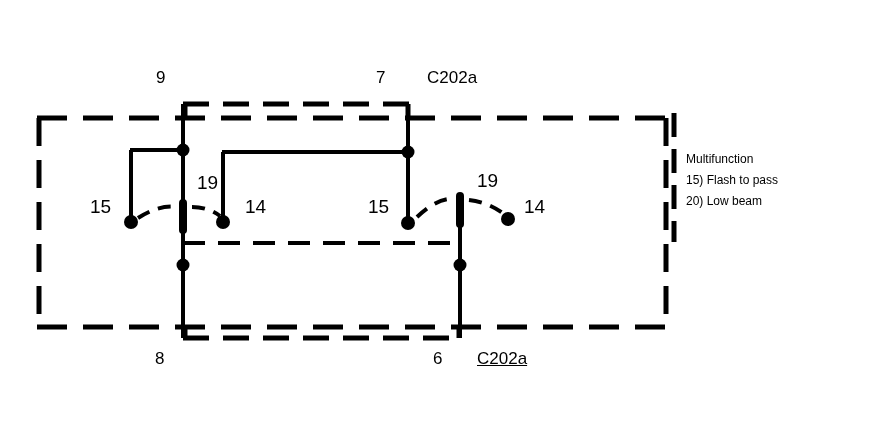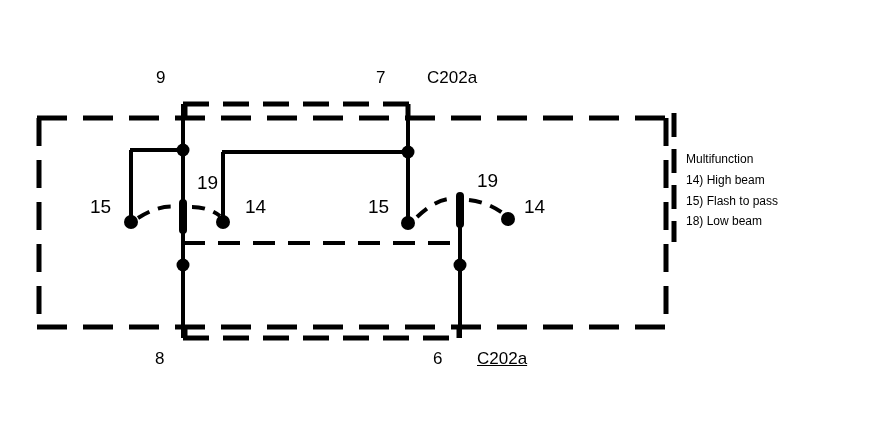--- a/index.html
+++ b/index.html
@@ -157,18 +157,17 @@
   <div class="diag-label" style="left:245px; top:196px; font-size:19px;">14</div>
 
   <div class="diag-label" style="left:368px; top:196px; font-size:19px;">15</div>
 
   <div class="diag-label" style="left:477px; top:170px; font-size:19px;">19</div>
 
   <div class="diag-label" style="left:524px; top:196px; font-size:19px;">14</div>
 
   <div class="legend-block">
     <span class="legend-line">Multifunction</span>
-    <span class="legend-line">14) High beam</span>
     <span class="legend-line">15) Flash to pass</span>
-    <span class="legend-line">18) Low beam</span>
+    <span class="legend-line">20) Low beam</span>
   </div>
 
 </div>
 
 </body></html>

